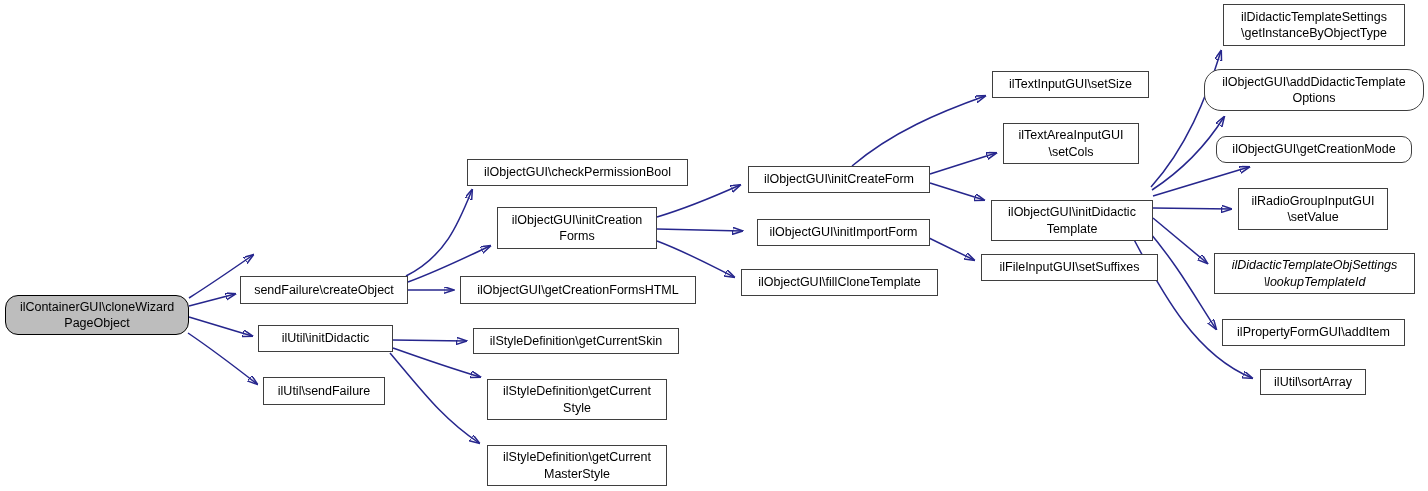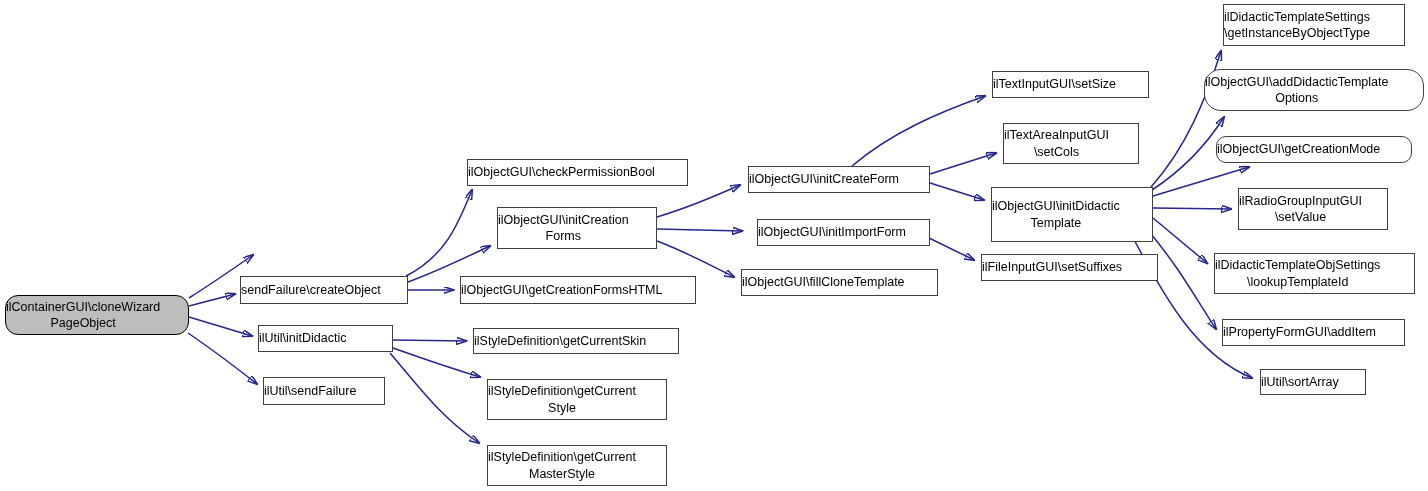--- a/index.html
+++ b/index.html
@@ -8,21 +8,21 @@
     width:1428px;height:491px;
     font-family:"Liberation Sans","DejaVu Sans",sans-serif;
     background:#ffffff;
     overflow:hidden;
   }
   #edges{position:absolute;left:0;top:0;width:1428px;height:491px;}
   #edges path{fill:none;stroke:var(--edge-color,#26268D);stroke-width:1.5;}
   .node{
     position:absolute;
     box-sizing:border-box;
-    display:flex;align-items:center;justify-content:flex-start;
+    display:flex;align-items:center;justify-content:center;
     border:1.4px solid var(--node-border,#3F3F3F);
     background:var(--node-fill,#FFFFFF);
     color:var(--text-color,#000000);
     font-size:12.5px;line-height:16.5px;
     text-align:center;white-space:pre-line;
     z-index:2;
   }
   .node.root{
     background:var(--root-fill,#BDBDBD);
     border-color:#000000;
@@ -79,28 +79,28 @@
   <div class="node" style="left:487px;top:379px;width:180px;height:41px;"><span>ilStyleDefinition\getCurrent
 Style</span></div>
   <div class="node" style="left:487px;top:445px;width:180px;height:41px;"><span>ilStyleDefinition\getCurrent
 MasterStyle</span></div>
   <div class="node" style="left:748px;top:166px;width:182px;height:27px;"><span>ilObjectGUI\initCreateForm</span></div>
   <div class="node" style="left:757px;top:219px;width:173px;height:27px;"><span>ilObjectGUI\initImportForm</span></div>
   <div class="node" style="left:741px;top:269px;width:197px;height:27px;"><span>ilObjectGUI\fillCloneTemplate</span></div>
   <div class="node" style="left:992px;top:71px;width:157px;height:27px;"><span>ilTextInputGUI\setSize</span></div>
   <div class="node" style="left:1003px;top:123px;width:136px;height:41px;"><span>ilTextAreaInputGUI
 \setCols</span></div>
-  <div class="node" style="left:991px;top:187px;width:162px;height:55px;"><span>ilObjectGUI\initDidactic
+  <div class="node" style="left:991px;top:200px;width:162px;height:41px;"><span>ilObjectGUI\initDidactic
 Template</span></div>
   <div class="node" style="left:981px;top:254px;width:177px;height:27px;"><span>ilFileInputGUI\setSuffixes</span></div>
   <div class="node" style="left:1223px;top:4px;width:182px;height:42px;"><span>ilDidacticTemplateSettings
 \getInstanceByObjectType</span></div>
   <div class="node" style="left:1204px;top:69px;width:220px;height:42px;border-radius:17px;"><span>ilObjectGUI\addDidacticTemplate
 Options</span></div>
   <div class="node" style="left:1216px;top:136px;width:196px;height:27px;border-radius:10px;"><span>ilObjectGUI\getCreationMode</span></div>
   <div class="node" style="left:1238px;top:188px;width:150px;height:42px;"><span>ilRadioGroupInputGUI
 \setValue</span></div>
-  <div class="node" style="left:1214px;top:253px;width:201px;height:41px;"><span>ilDidacticTemplateObjSettings
+  <div class="node" style="left:1214px;top:253px;width:201px;height:41px;font-style:italic;"><span>ilDidacticTemplateObjSettings
 \lookupTemplateId</span></div>
   <div class="node" style="left:1222px;top:319px;width:183px;height:27px;"><span>ilPropertyFormGUI\addItem</span></div>
   <div class="node" style="left:1260px;top:369px;width:106px;height:26px;"><span>ilUtil\sortArray</span></div>
 
 </div>
 
 </body></html>

